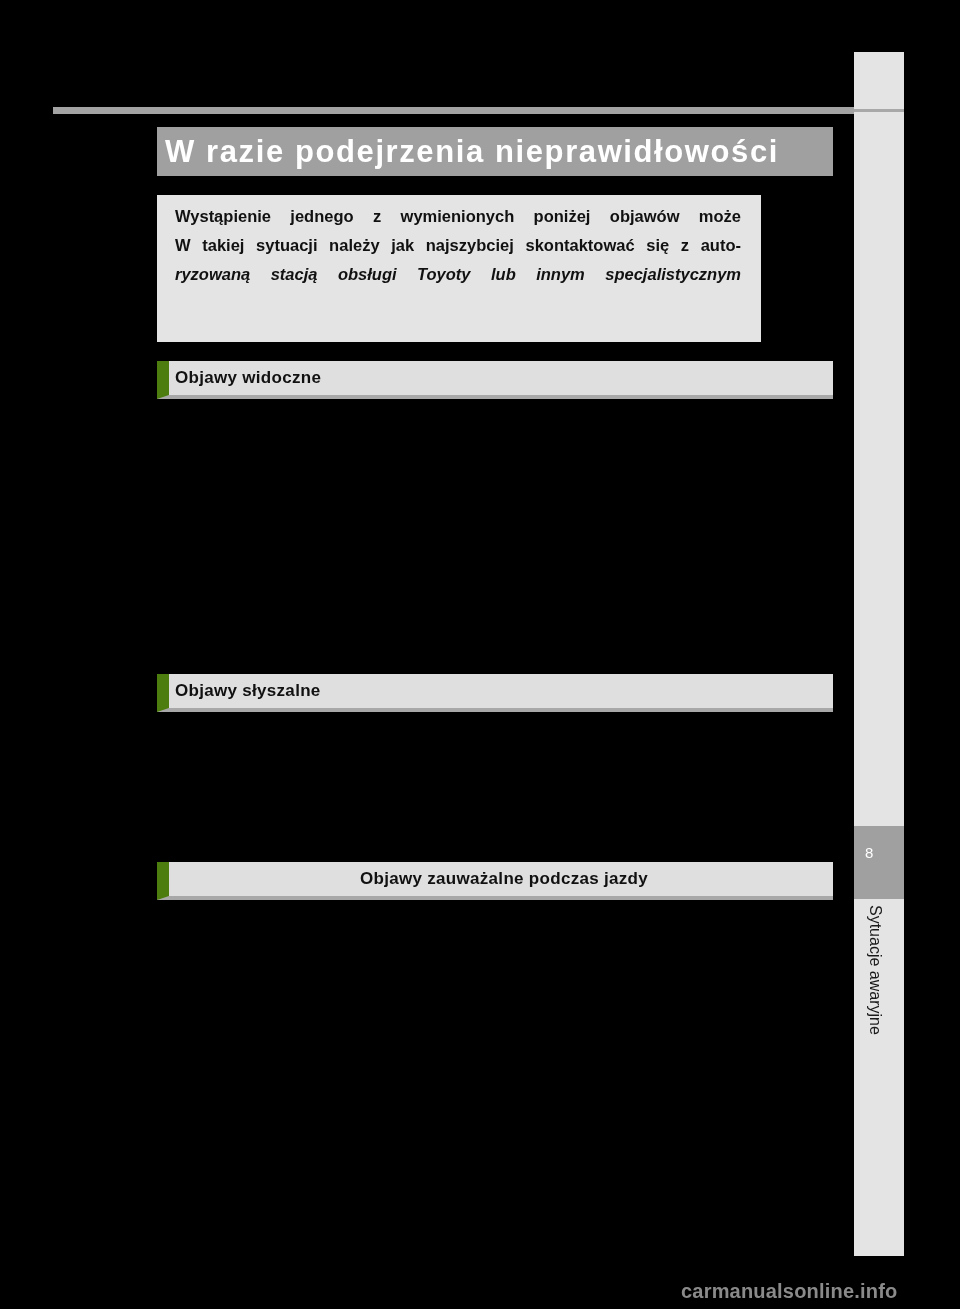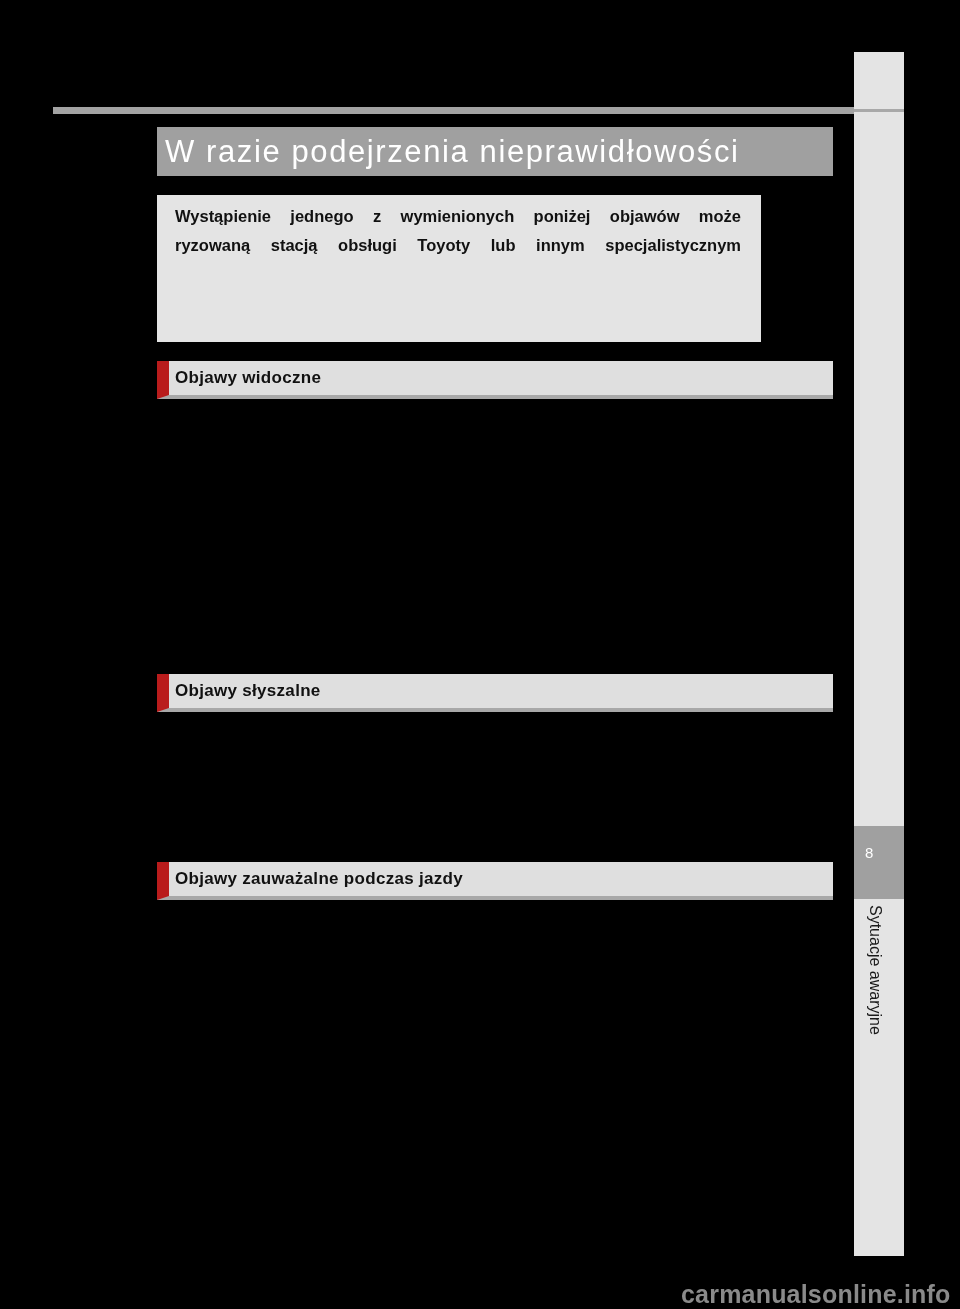--- a/index.html
+++ b/index.html
@@ -32,46 +32,46 @@
       transform-origin: 0 0;
       transform: translate(22px, 0) rotate(90deg);
       white-space: nowrap; font-size: 16px; color: #1a1a1a;
     }
     .title-box {
       position: absolute; left: 157px; top: 127px; width: 676px; height: 49px;
       background: #a0a0a0; box-sizing: border-box;
       padding-left: 8px; display: flex; align-items: center;
     }
     .title-box .title {
-      color: #ffffff; font-weight: normal; font-size: 31px; letter-spacing: 1.6px;
+      color: #ffffff; font-weight: bold; font-size: 31px; letter-spacing: 1.6px;
       white-space: nowrap;
       text-align: center;
     }
     .intro-box {
       position: absolute; left: 157px; top: 195px; width: 604px; height: 147px;
       background: #e4e4e4; box-sizing: border-box;
       padding: 7px 20px 0 18px;
     }
     .intro-box p {
       margin: 0; font-weight: bold; font-size: 16.5px; line-height: 29px;
       color: #111111; text-align: justify; text-align-last: left;
       word-spacing: 2px;
     }
     .section-header {
       position: absolute; left: 157px; width: 676px; height: 38px;
       background: #dfdfdf; box-sizing: border-box;
-      border-left: 12px solid #b91c1c; border-bottom: 4px solid #a8a8a8;
+      border-left: 12px solid #4d7c0f; border-bottom: 4px solid #a8a8a8;
       padding-left: 6px; display: flex; align-items: center;
     }
     .section-header span {
       font-weight: bold; font-size: 17px; color: #111111; letter-spacing: 0.3px;
     }
     .watermark {
       position: absolute; left: 681px; top: 1280px;
-      font-size: 25px; font-weight: bold; color: #8a8a8a; letter-spacing: 0.2px;
+      font-size: 20px; font-weight: bold; color: #8a8a8a; letter-spacing: 0.2px;
     }
   </style>
 </head>
 <body>
 
 <div class="rule"></div>
 
 <div class="side-tab">
   <div class="tab-rule"></div>
   <div class="chapter-block">
@@ -79,28 +79,29 @@
   </div>
   <div class="chapter-title">Sytuacje awaryjne</div>
 </div>
 
 <div class="title-box">
   <span class="title">W razie podejrzenia nieprawidłowości</span>
 </div>
 
 <div class="intro-box">
   <p style="text-align-last: justify;">Wystąpienie jednego z wymienionych poniżej objawów może</p>
-  <p style="text-align-last: justify;">ryzowaną stacją obsługi Toyoty lub innym specjalistycznym</p>
+  <p style="text-align-last: justify; word-spacing: 0;">W takiej sytuacji należy jak najszybciej skontaktować się z auto-</p>
+  <p style="text-align-last: justify; font-style: italic;">ryzowaną stacją obsługi Toyoty lub innym specjalistycznym</p>
 </div>
 
 <div class="section-header" style="top: 361px;">
   <span>Objawy widoczne</span>
 </div>
 
 <div class="section-header" style="top: 674px; align-items: center;">
   <span>Objawy słyszalne</span>
 </div>
 
-<div class="section-header" style="top: 862px;">
+<div class="section-header" style="top: 862px; justify-content: center;">
   <span>Objawy zauważalne podczas jazdy</span>
 </div>
 
 <div class="watermark">carmanualsonline.info</div>
 
 </body></html>

